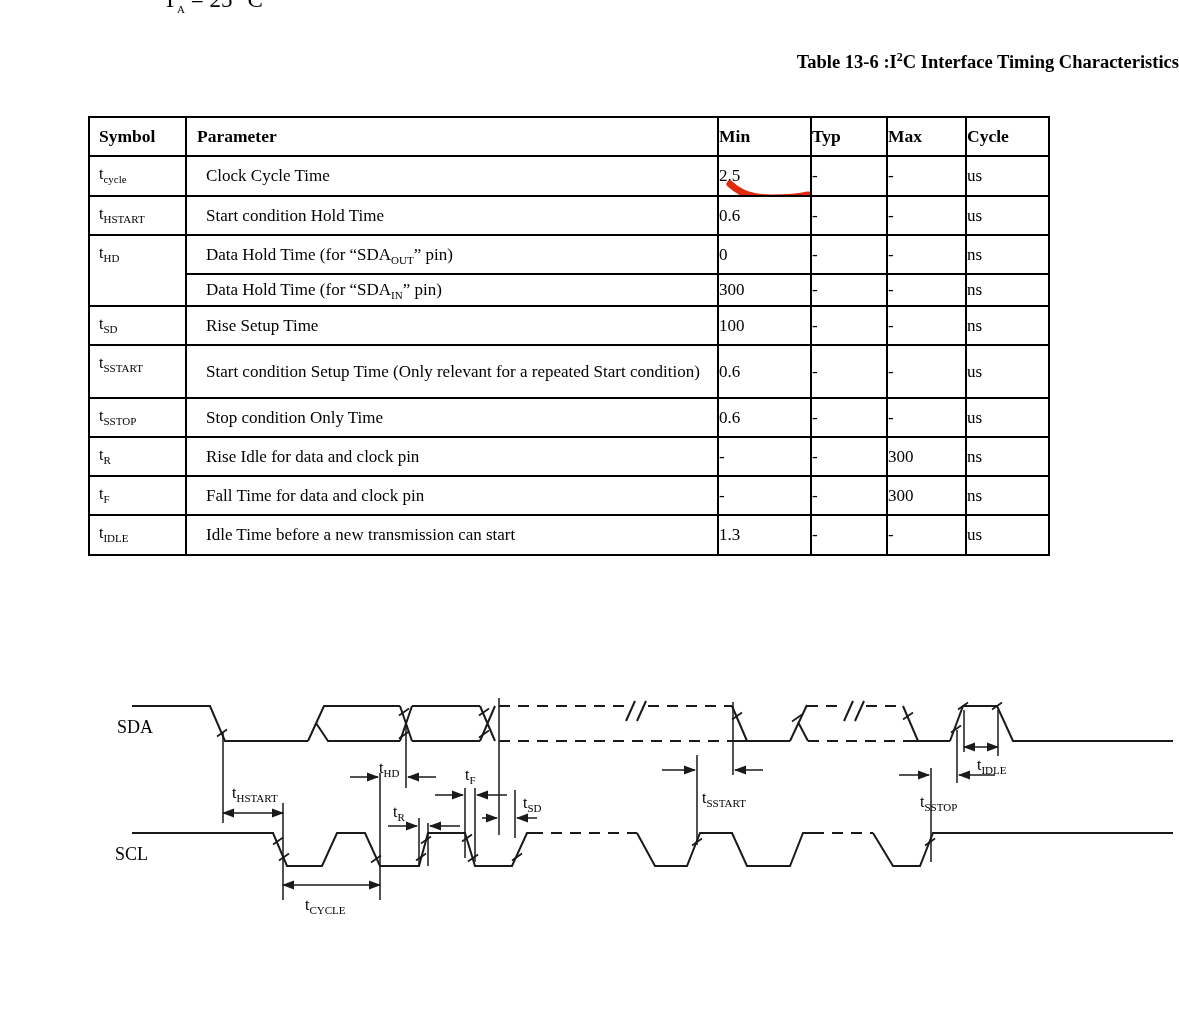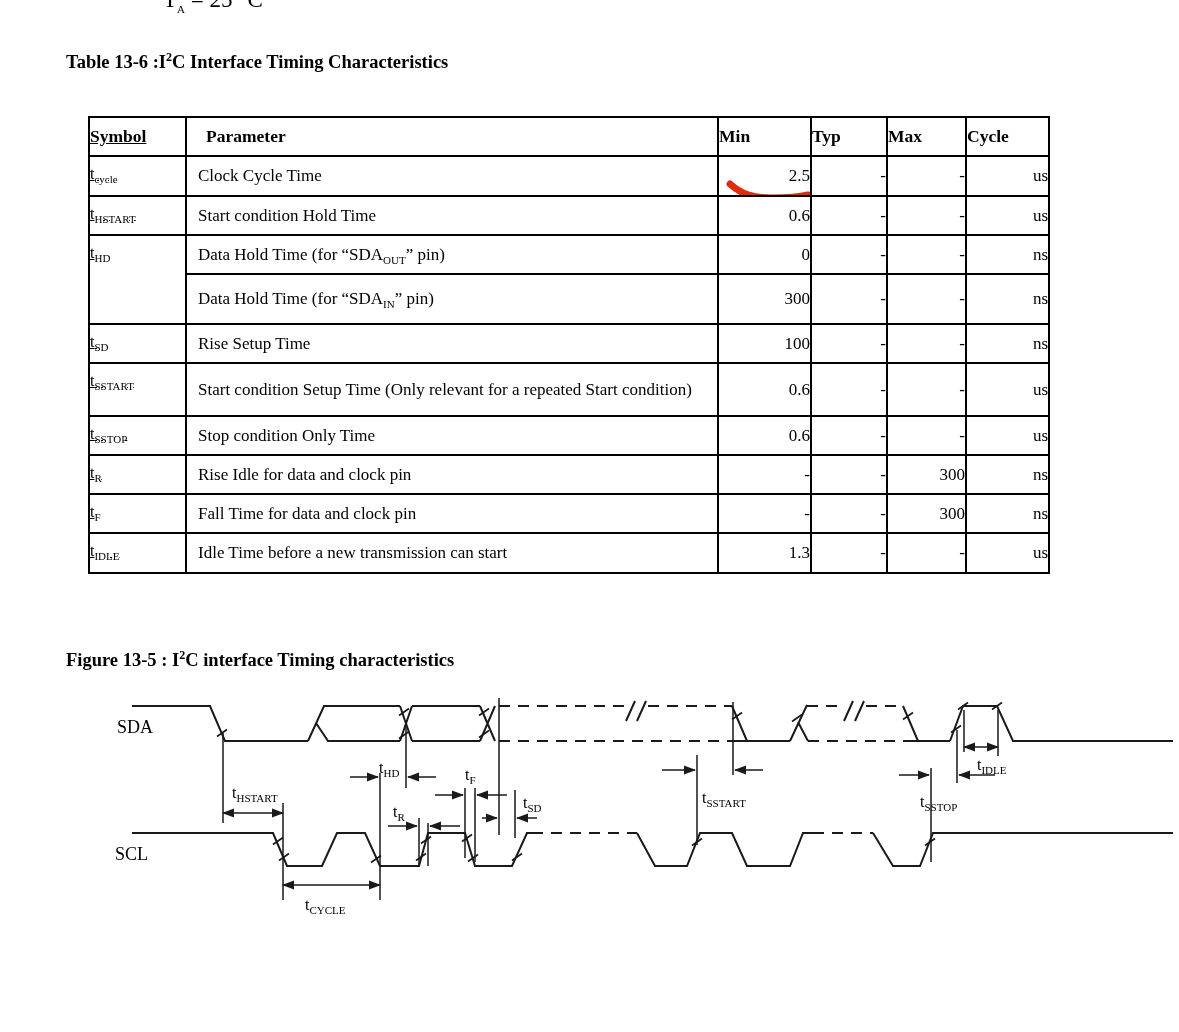--- a/index.html
+++ b/index.html
@@ -4,35 +4,35 @@
 <style>
   html,body{margin:0;padding:0;background:#fff;}
   #canvas{position:relative;width:1179px;height:1032px;background:#ffffff;overflow:hidden;
           font-family:"Liberation Serif", serif;color:#000;}
   
   #top-clip{position:absolute;left:163px;top:0;height:14px;width:220px;overflow:hidden;}
   #top-clip .inner{display:block;margin-top:-13px;font-size:23px;white-space:nowrap;}
   sub{font-size:11px;line-height:0;}
   sup{font-size:12px;line-height:0;}
   
-  .caption{position:absolute;left:0;right:0;padding-left:66px;text-align:left;
+  .caption{position:absolute;left:0;right:0;padding-left:36px;text-align:right;
            font-weight:bold;font-size:18.5px;}
   #table-title{top:52px;}
   #figure-title{top:650px;}
   
   #spec-table{position:absolute;left:88px;top:116px;border-collapse:collapse;table-layout:fixed;}
   #spec-table td,#spec-table th{border:2px solid #000;font-size:17px;vertical-align:middle;
         padding:0;overflow:hidden;}
   #spec-table th{text-align:left;font-size:17.5px;}
   #spec-table th.c{text-align:left;}
-  #spec-table .sym{padding-left:0;vertical-align:middle;text-decoration:underline;}
+  #spec-table .sym{padding-left:9px;vertical-align:middle;}
   #spec-table td.sym{vertical-align:top;padding-top:8px;font-size:16px;}
-  #spec-table .param{padding-left:11px;padding-right:8px;line-height:1.25;}
-  #spec-table th.param-h{padding-left:19px;}
-  #spec-table .val{text-align:right;position:relative;}
+  #spec-table .param{padding-left:19px;padding-right:8px;line-height:1.25;}
+  #spec-table th.param-h{padding-left:10px;}
+  #spec-table .val{text-align:left;position:relative;}
   .swoosh{position:absolute;left:0;top:0;pointer-events:none;}
   
   #diagram{position:absolute;left:95px;top:690px;}
   .wv{stroke:#1a1a1a;stroke-width:2;fill:none;}
   .wvd{stroke:#1a1a1a;stroke-width:2;fill:none;stroke-dasharray:11 8;}
   .ml{stroke:#1a1a1a;stroke-width:1.5;fill:none;}
   .tk{stroke:#1a1a1a;stroke-width:1.7;}
   .lbl{font-family:"Liberation Serif", serif;font-size:16px;fill:#000;}
   .siglbl{font-family:"Liberation Serif", serif;font-size:18px;fill:#000;}
 </style>
@@ -86,21 +86,21 @@
           <td class="val">us</td>
         </tr>
         <tr style="height: 39px;">
           <td class="sym" rowspan="2"><span>t</span><sub>HD</sub></td>
           <td class="param">Data Hold Time (for “SDA<sub>OUT</sub>” pin)</td>
           <td class="val">0</td>
           <td class="val">-</td>
           <td class="val">-</td>
           <td class="val">ns</td>
         </tr>
-        <tr style="height: 50px;">
+        <tr style="height: 32px;">
           <td class="param">Data Hold Time (for “SDA<sub>IN</sub>” pin)</td>
           <td class="val">300</td>
           <td class="val">-</td>
           <td class="val">-</td>
           <td class="val">ns</td>
         </tr>
         <tr style="height: 39px;">
           <td class="sym"><span>t</span><sub>SD</sub></td>
           <td class="param">Rise Setup Time</td>
           <td class="val">100</td>
@@ -144,21 +144,20 @@
           <td class="sym"><span>t</span><sub>IDLE</sub></td>
           <td class="param">Idle Time before a new transmission can start</td>
           <td class="val">1.3</td>
           <td class="val">-</td>
           <td class="val">-</td>
           <td class="val">us</td>
         </tr>
       </tbody>
   </table>
 
-  <div id="figure-title" class="caption"><span>Figure 13-5 : I</span><sup>2</sup><span>C interface Timing characteristics</span></div>
 
   <svg id="diagram" width="1084" height="260" viewBox="0 0 1084 260">
     <defs>
       <marker id="arr" viewBox="0 0 12 10" refX="11" refY="5" markerWidth="12" markerHeight="10" orient="auto-start-reverse" markerUnits="userSpaceOnUse">
         <path d="M0,0.5 L12,5 L0,9.5 Z" fill="#1a1a1a"></path>
       </marker>
     </defs>
 
     <text class="siglbl" x="22" y="43">SDA</text>
     <text class="siglbl" x="20" y="170">SCL</text>

